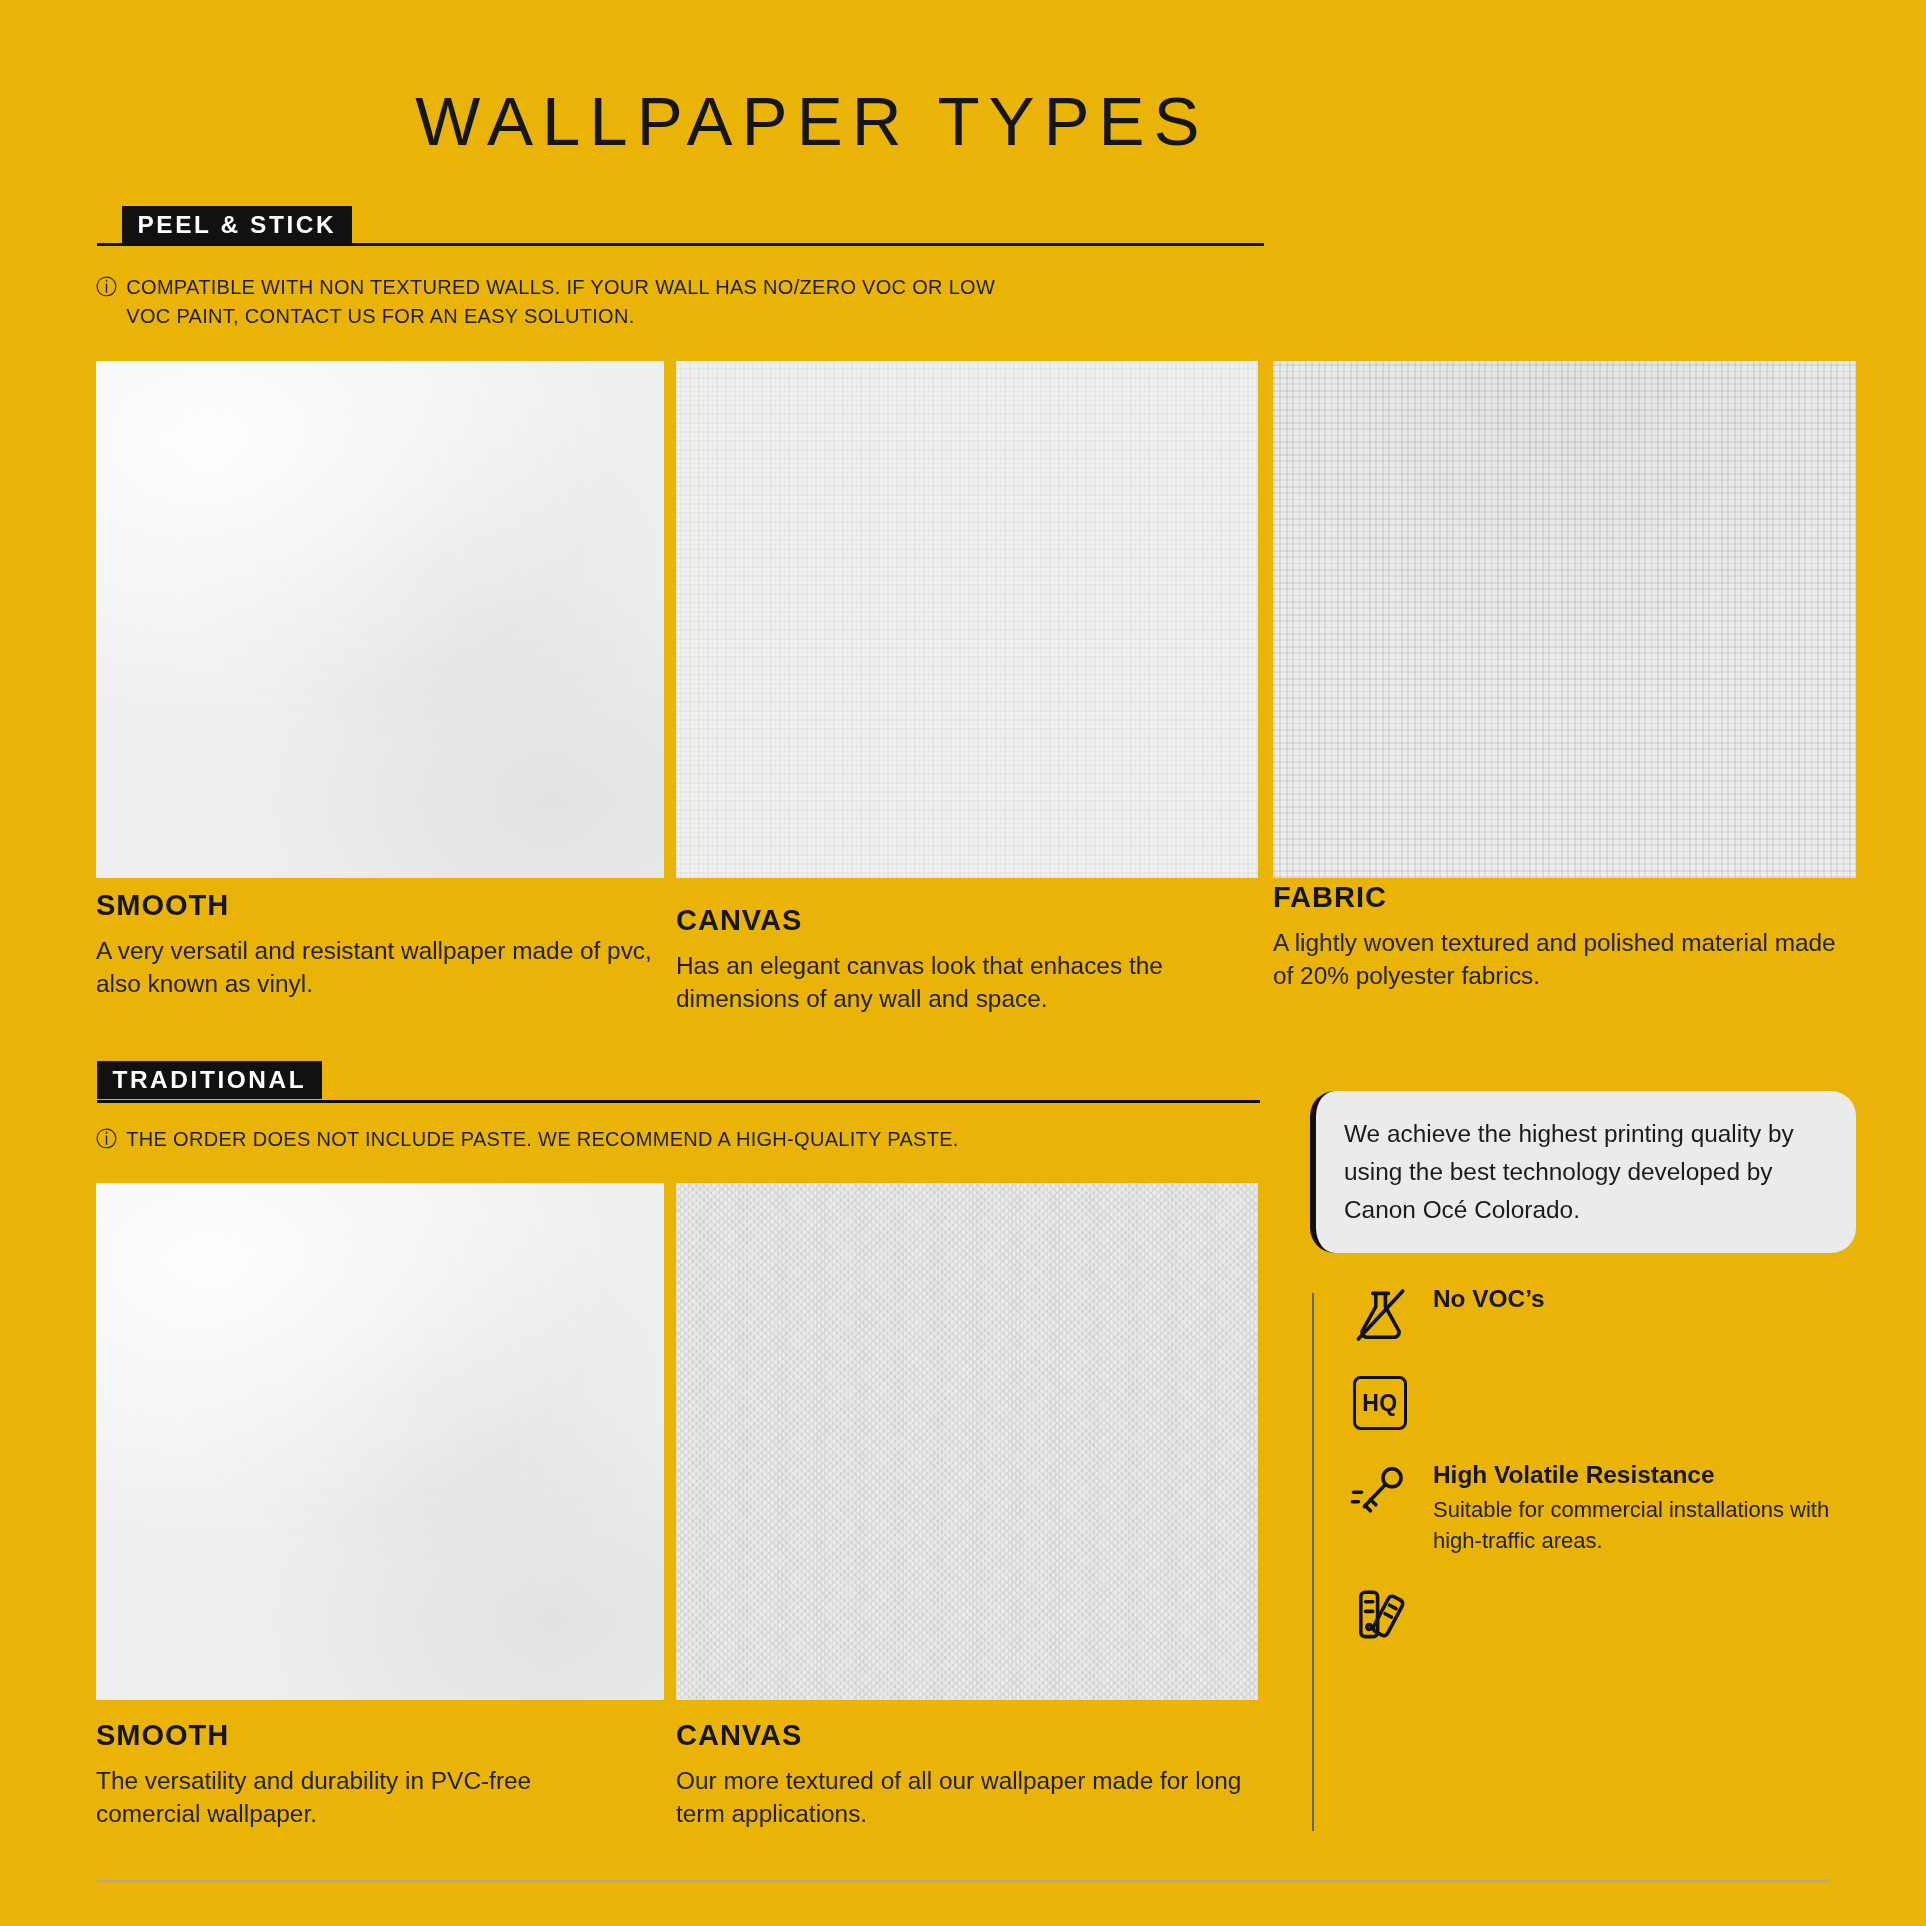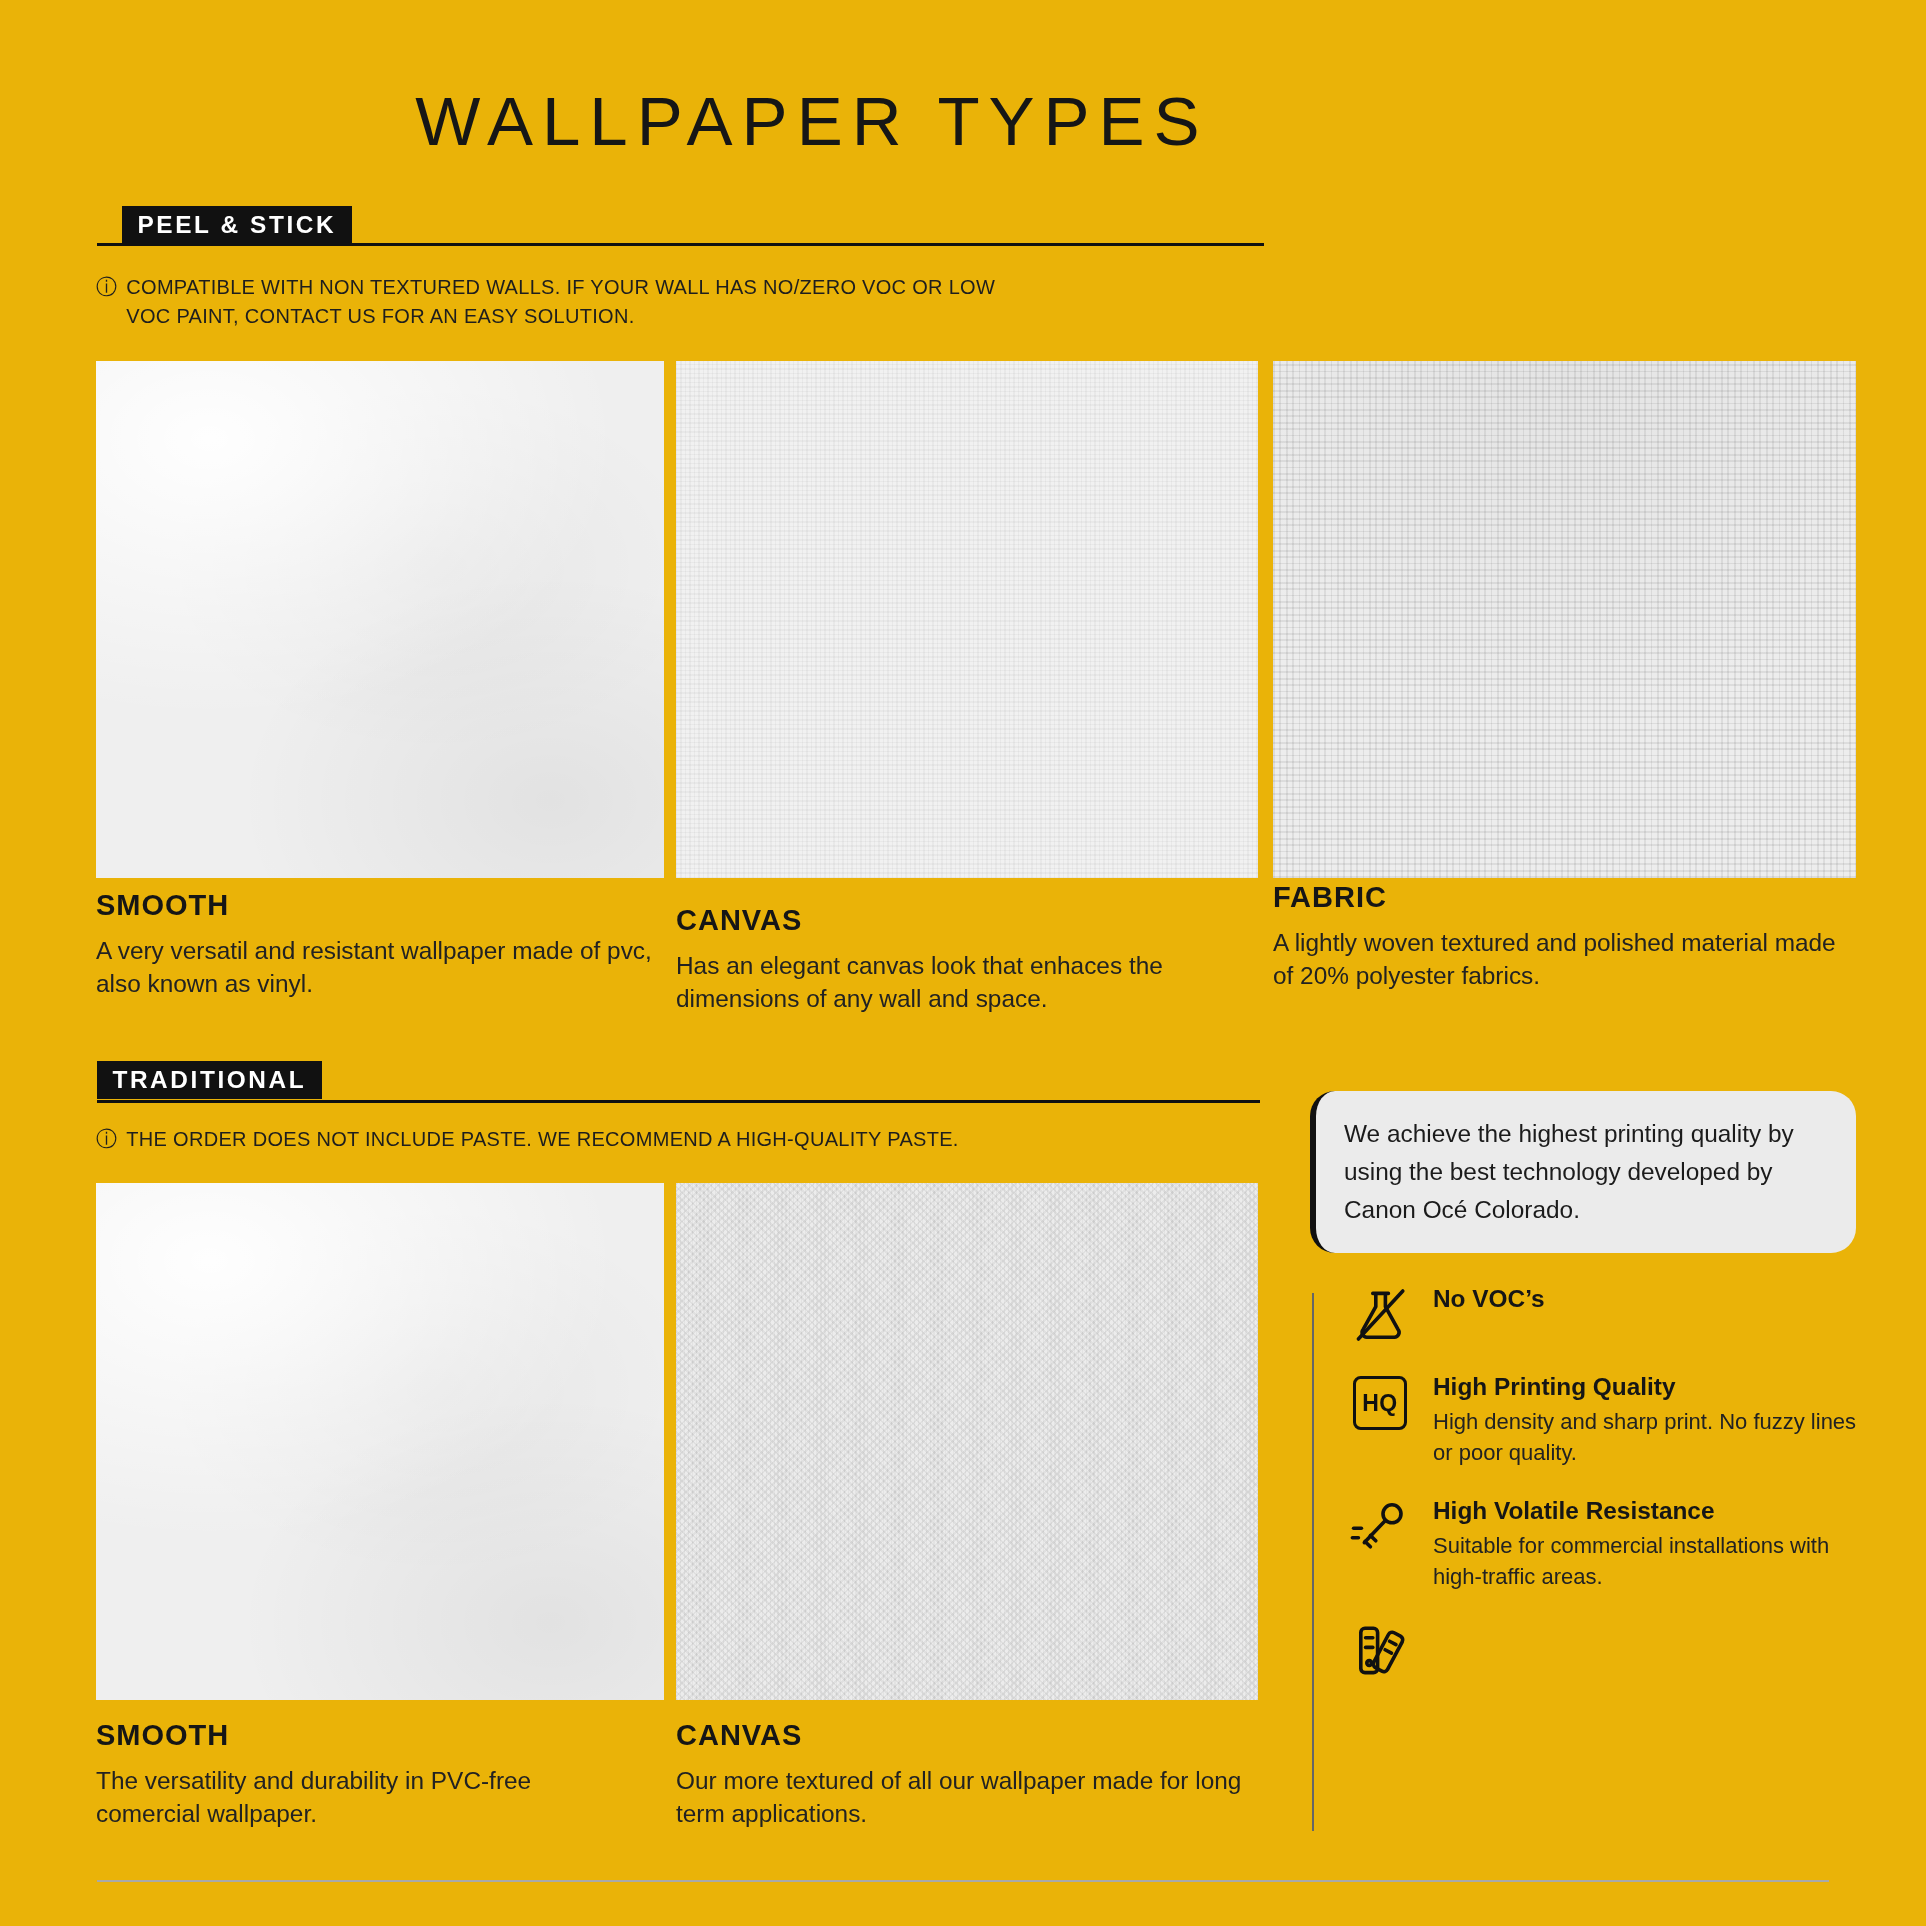--- a/index.html
+++ b/index.html
@@ -198,24 +198,20 @@
       </div>
       <div>
         <p class="feature-title">No VOC’s</p>
       </div>
     </div>
 
     <div class="feature">
       <div class="feature-icon">
         <div class="hq-box">HQ</div>
       </div>
-      <div>
-        <p class="feature-title">High Printing Quality</p>
-        <p class="feature-desc">High density and sharp print. No fuzzy lines or poor quality.</p>
-      </div>
     </div>
 
     <div class="feature">
       <div class="feature-icon">
         <svg viewBox="0 0 100 100" fill="none" stroke="#111" stroke-width="6" stroke-linecap="round">
           <circle cx="70" cy="28" r="15"></circle>
           <line x1="59" y1="39" x2="24" y2="76"></line>
           <line x1="34" y1="64" x2="43" y2="73"></line>
           <line x1="25" y1="74" x2="34" y2="83"></line>
           <line x1="6" y1="52" x2="19" y2="52"></line>

